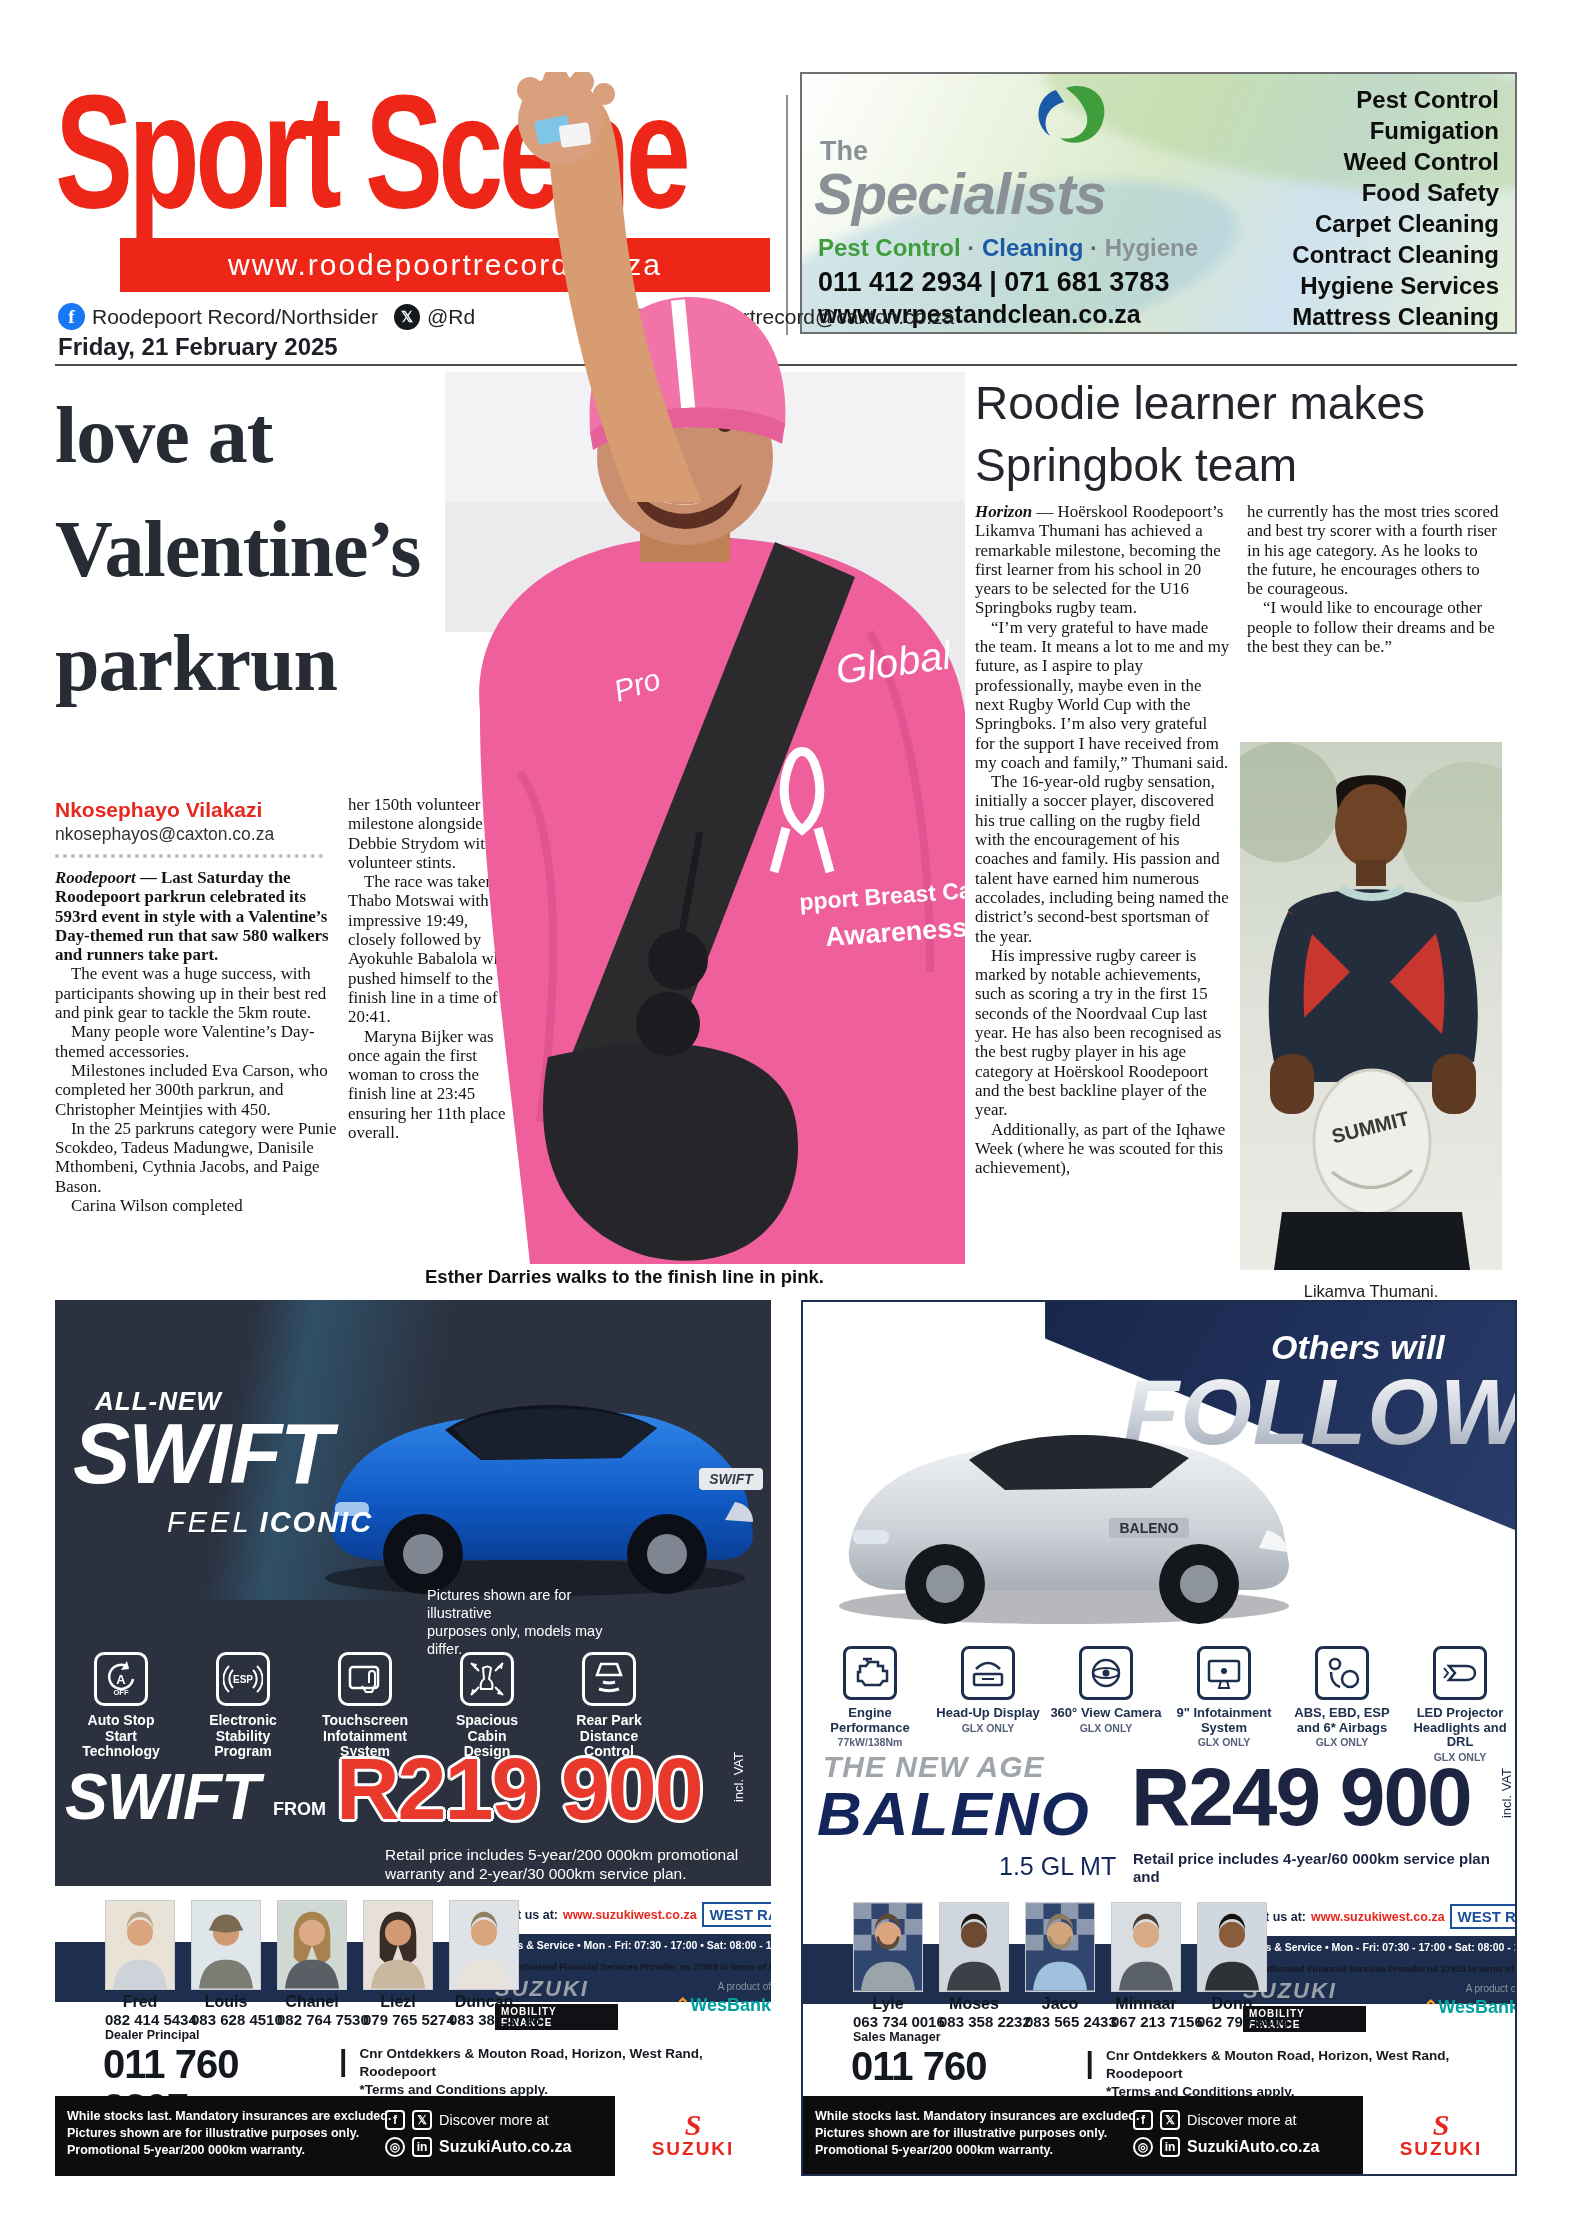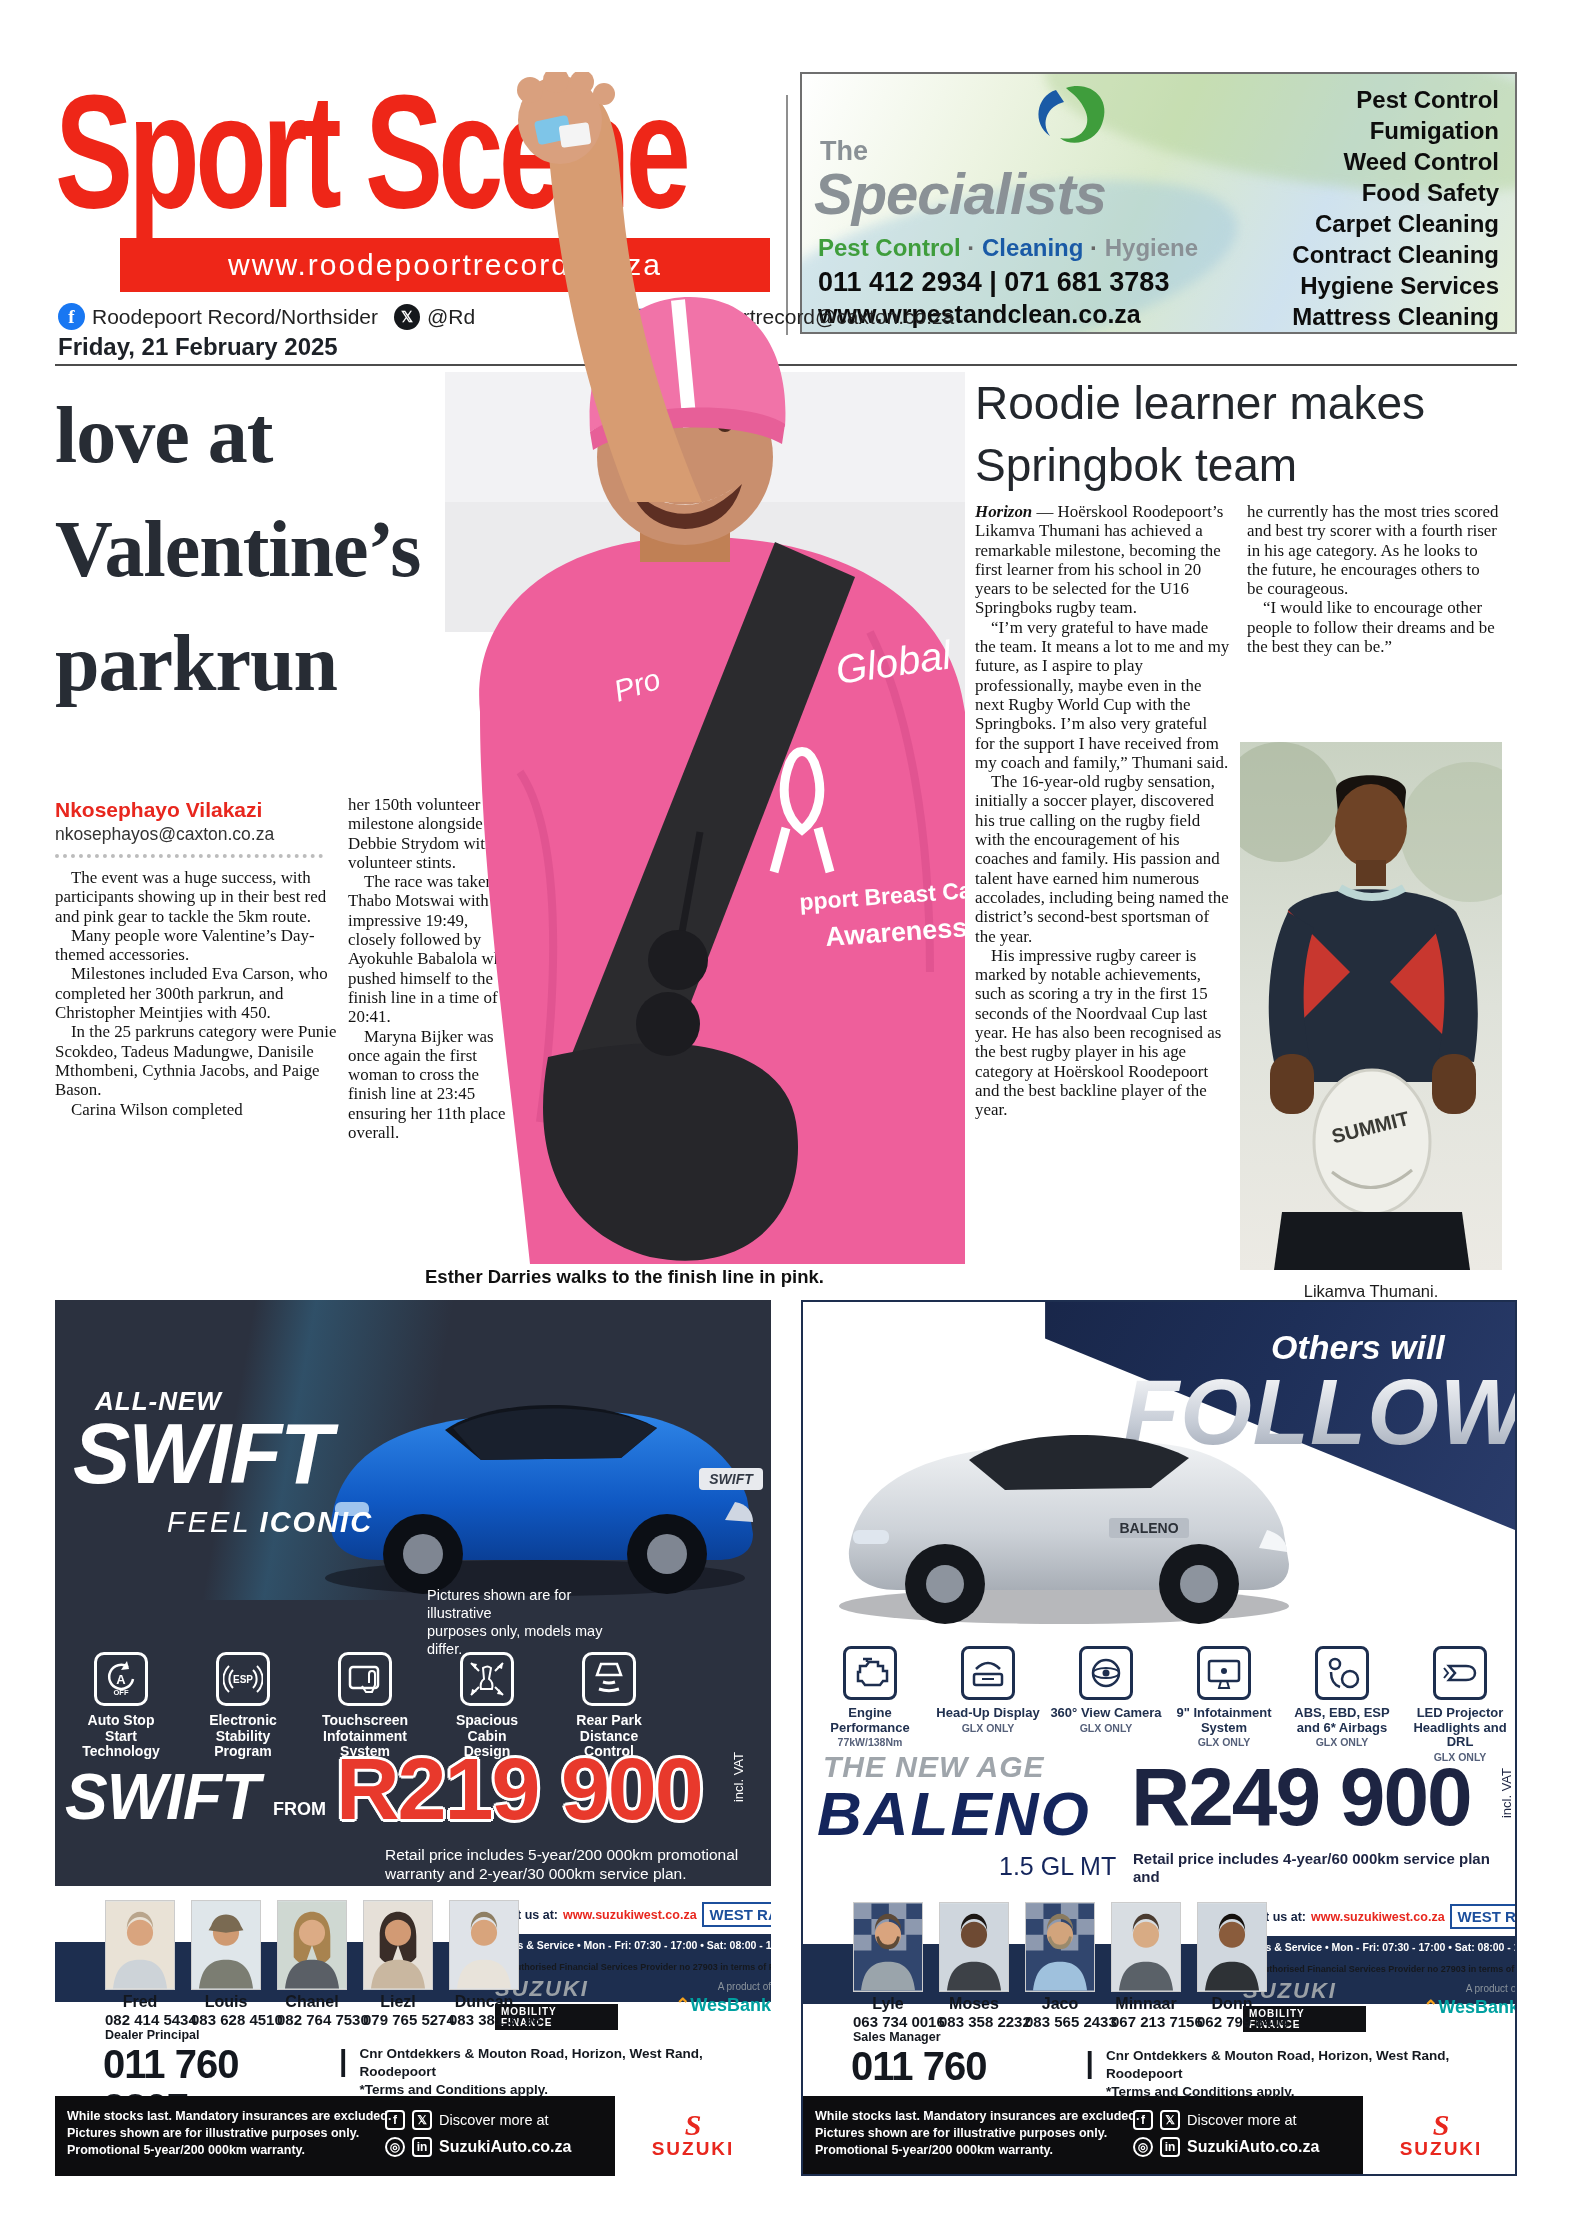--- a/index.html
+++ b/index.html
@@ -219,20 +219,21 @@
     <div>parkrun</div>
   </div>
 
   <div class="abs byline">
     <div class="byline-name">Nkosephayo Vilakazi</div>
     <div class="byline-email">nkosephayos@caxton.co.za</div>
     <div class="byline-rule"></div>
   </div>
 
   <div class="abs news-col lead-col1">
+    <p class="intro-p"><span class="lead-in">Roodepoort</span><span> — Last Saturday the Roodepoort parkrun celebrated its 593rd event in style with a Valentine’s Day-themed run that saw 580 walkers and runners take part.</span></p>
     <div>
         <p class="body-p">The event was a huge success, with participants showing up in their best red and pink gear to tackle the 5km route.</p>
         <p class="body-p">Many people wore Valentine’s Day-themed accessories.</p>
         <p class="body-p">Milestones included Eva Carson, who completed her 300th parkrun, and Christopher Meintjies with 450.</p>
         <p class="body-p">In the 25 parkruns category were Punie Scokdeo, Tadeus Madungwe, Danisile Mthombeni, Cythnia Jacobs, and Paige Bason.</p>
         <p class="body-p">Carina Wilson completed</p>
       </div>
   </div>
   <div class="abs news-col lead-col2">
       <p class="body-p no-indent">her 150th volunteer milestone alongside Debbie Strydom with 50 volunteer stints.</p>
@@ -283,20 +284,21 @@
   </svg>
   <div class="abs lead-caption">Esther Darries walks to the finish line in pink.</div>
 
   <div class="abs sb-headline">Roodie learner makes Springbok team</div>
   <div class="abs news-col sb-col1">
     <p class="intro-plain"><span class="lead-in">Horizon</span><span> — Hoërskool Roodepoort’s Likamva Thumani has achieved a remarkable milestone, becoming the first learner from his school in 20 years to be selected for the U16 Springboks rugby team.</span></p>
     <div>
         <p class="body-p">“I’m very grateful to have made the team. It means a lot to me and my future, as I aspire to play professionally, maybe even in the next Rugby World Cup with the Springboks. I’m also very grateful for the support I have received from my coach and family,” Thumani said.</p>
         <p class="body-p">The 16-year-old rugby sensation, initially a soccer player, discovered his true calling on the rugby field with the encouragement of his coaches and family. His passion and talent have earned him numerous accolades, including being named the district’s second-best sportsman of the year.</p>
         <p class="body-p">His impressive rugby career is marked by notable achievements, such as scoring a try in the first 15 seconds of the Noordvaal Cup last year. He has also been recognised as the best rugby player in his age category at Hoërskool Roodepoort and the best backline player of the year.</p>
+        <p class="body-p">Additionally, as part of the Iqhawe Week (where he was scouted for this achievement),</p>
       </div>
   </div>
   <div class="abs news-col sb-col2">
       <p class="body-p no-indent">he currently has the most tries scored and best try scorer with a fourth riser in his age category. As he looks to the future, he encourages others to be courageous.</p>
       <p class="body-p">“I would like to encourage other people to follow their dreams and be the best they can be.”</p>
     </div>
 
   <svg class="abs rugby-photo" viewBox="0 0 262 528">
     <defs>
       <linearGradient id="rbg" x1="0" y1="0" x2="0" y2="1">

